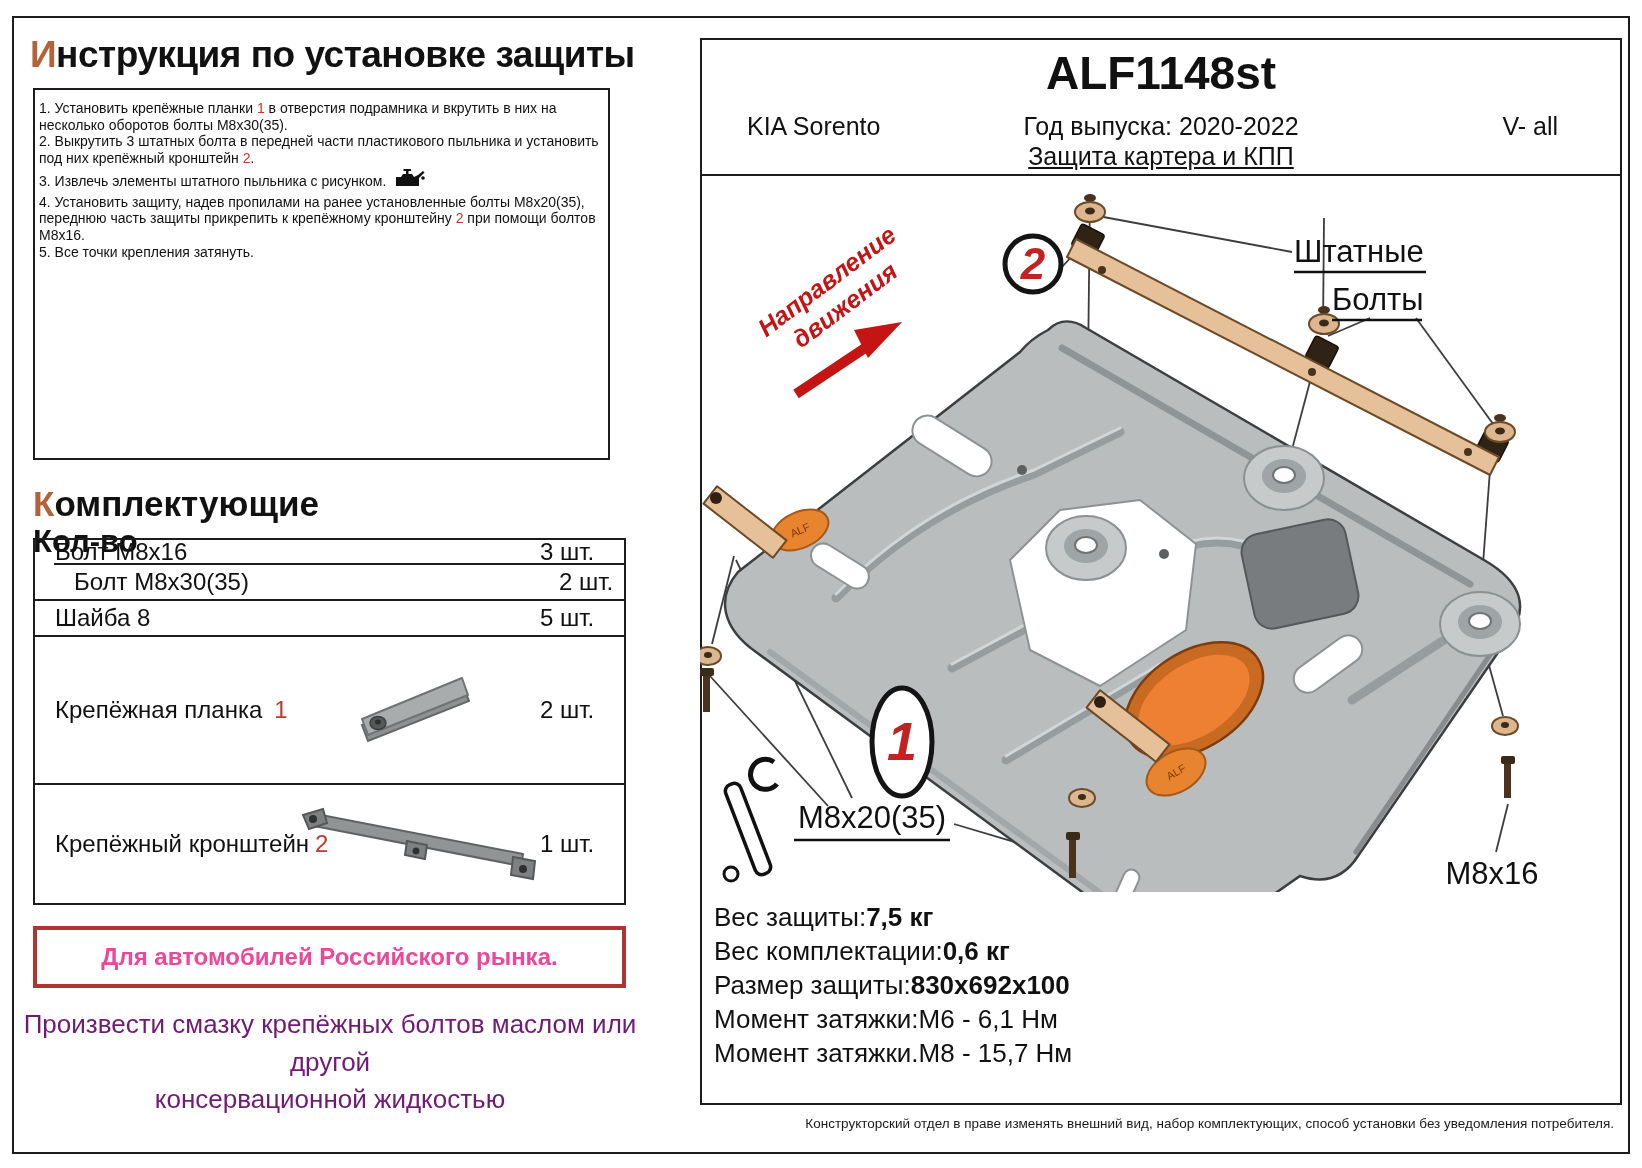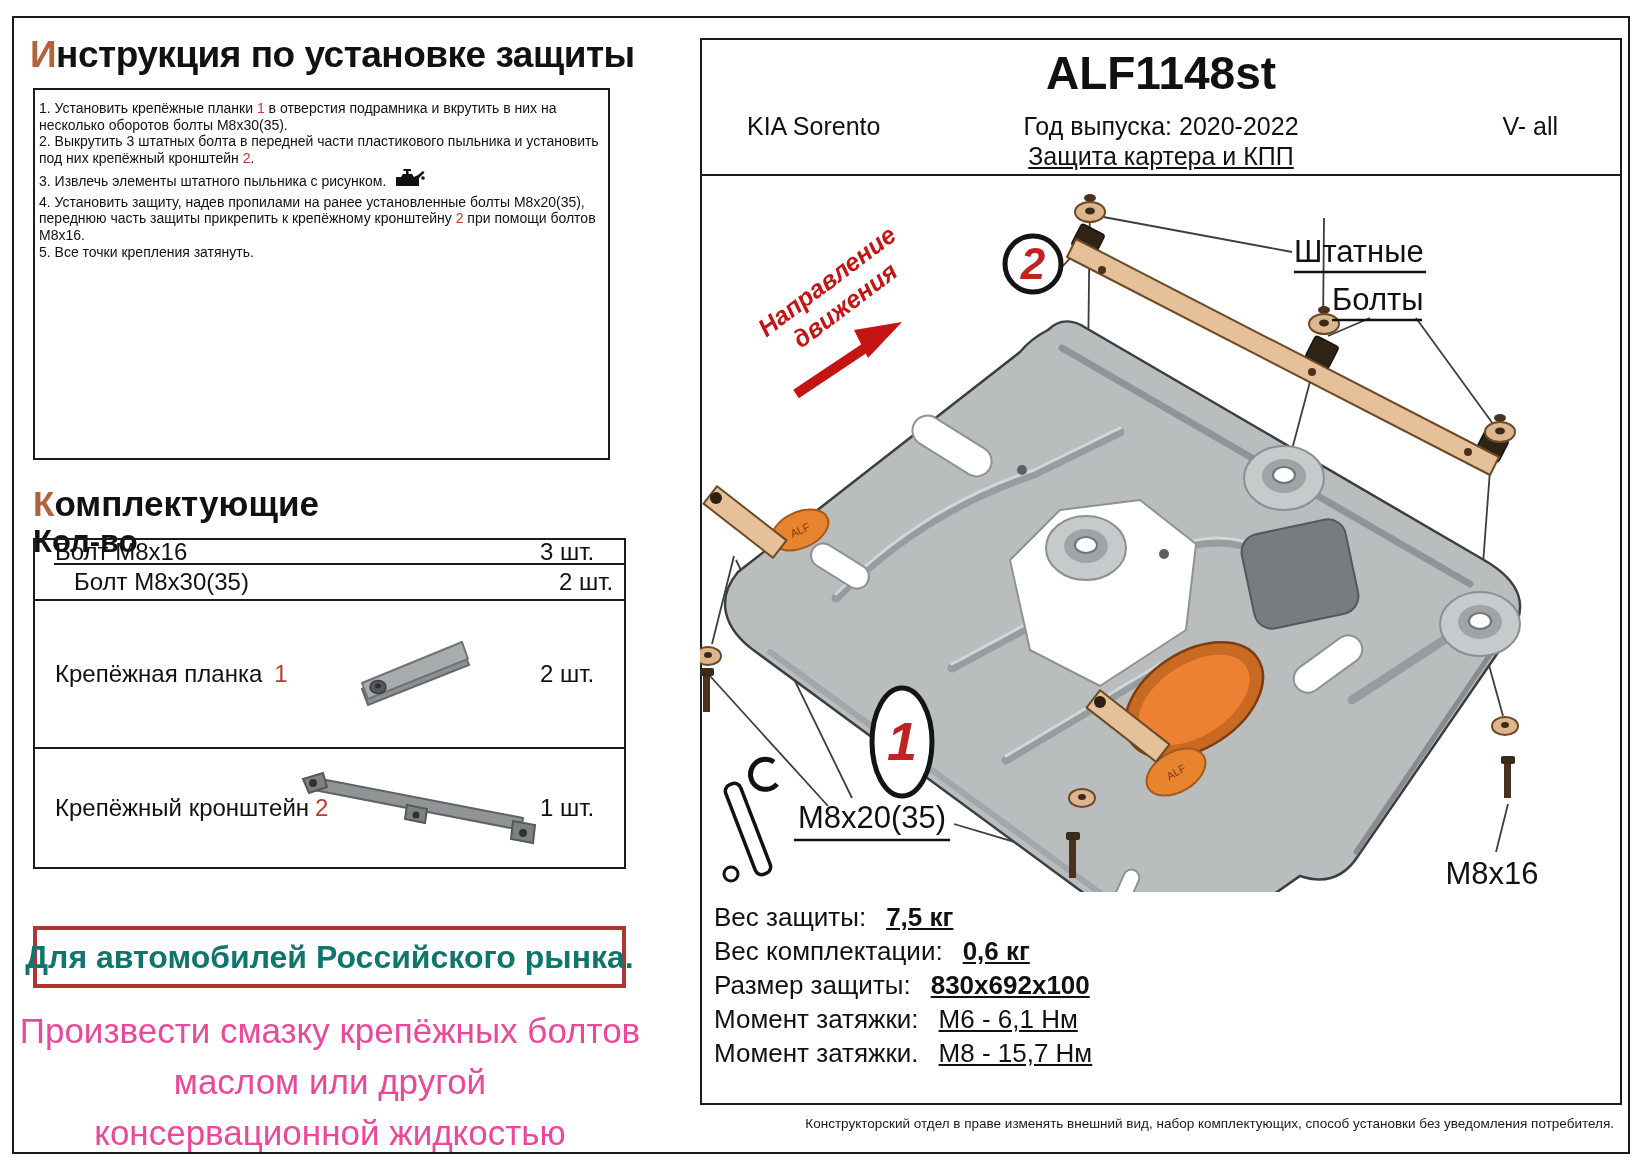--- a/index.html
+++ b/index.html
@@ -18,33 +18,33 @@
   #comp-title{font-size:35px;font-weight:700;}
   #comp-qty-h{font-size:31px;font-weight:700;}
   #comp-table{left:33px;top:538px;width:589px;border:2.5px solid #1c1c1c;}
   .crow{position:relative;border-top:2.5px solid #1c1c1c;}
   .crow:first-child{border-top:none;}
   .crow .cname{position:absolute;left:20px;top:50%;transform:translateY(-50%);font-size:24px;white-space:nowrap;}
   .crow .cqty{position:absolute;left:505px;top:50%;transform:translateY(-50%);font-size:24px;}
   .num-sp{margin-left:12px;}
   .part-img{position:absolute;}
   #market-box{left:33px;top:926px;width:585px;height:54px;border:4px solid #b03434;display:flex;align-items:center;justify-content:center;}
-  #market-box div{font-size:32px;font-weight:700;color:#0f766e;white-space:nowrap;}
-  #lube-note{left:10px;top:1006px;width:640px;text-align:center;color:#ec4899;font-size:35px;line-height:1.45;}
+  #market-box div{font-size:24px;font-weight:700;color:#ec4899;white-space:nowrap;}
+  #lube-note{left:10px;top:1006px;width:640px;text-align:center;color:#701a75;font-size:26px;line-height:1.45;}
   
   #right-box{left:700px;top:38px;width:918px;height:1063px;border:2.5px solid #1c1c1c;}
   #rb-header{position:absolute;left:0;top:0;width:100%;height:134px;border-bottom:2.5px solid #1c1c1c;}
   #part-code{position:absolute;left:0;top:6px;width:100%;text-align:center;font-size:46px;font-weight:700;}
   #car-model{position:absolute;left:45px;top:72px;font-size:25px;}
   #years{position:absolute;left:0;top:72px;width:100%;text-align:center;font-size:25px;}
   #engine{position:absolute;right:62px;top:72px;font-size:25px;}
   #subtitle{position:absolute;left:0;top:102px;width:100%;text-align:center;font-size:25px;text-decoration:underline;}
   #drawing-svg{left:700px;top:176px;}
   #specs{left:714px;top:900px;font-size:26px;line-height:34px;}
-  .spec-line .val{margin-left:20px;text-decoration:underline;}
+  .spec-line .val{margin-left:0;}
   .spec-line .b{font-weight:700;}
   #disclaimer{left:600px;top:1116px;width:1014px;text-align:right;font-size:13.5px;color:#1a1a1a;}
   svg text{font-family:"Liberation Sans","DejaVu Sans",sans-serif;}
 </style>
 </head>
 <body>
 
 <div id="page">
   <div id="outer-border" class="abs"></div>
 
@@ -67,20 +67,24 @@
   </div>
 
   <div id="comp-table" class="abs">
     <div class="crow" style="height:23px;">
       <span class="cname">Болт М8х16</span>
       <span class="cqty">3 шт.</span>
     </div>
     <div class="crow" style="height:34px;margin-left:19px;">
       <span class="cname">Болт М8х30(35)</span>
       <span class="cqty">2 шт.</span>
+    </div>
+    <div class="crow" style="height:34px;">
+      <span class="cname">Шайба 8</span>
+      <span class="cqty">5 шт.</span>
     </div>
     <div class="crow" style="height:146px;">
       <span class="cname"><span>Крепёжная планка</span><span class="red num-sp">1</span></span>
       <span class="part-img" style="left:310px;top:32px;">
         <svg width="150" height="80" viewBox="0 0 150 80">
           <polygon points="23,72 17,56 117,15 124,32" fill="#8d9192" stroke="#646869" stroke-width="2"></polygon>
           <polygon points="17,50 23,66 123,26 117,9" fill="#a8acad" stroke="#6f7375" stroke-width="2" stroke-linejoin="round"></polygon>
           <ellipse cx="33" cy="54" rx="8" ry="6.5" fill="#55595a" stroke="#3c4042" stroke-width="1.5"></ellipse>
           <ellipse cx="33" cy="53" rx="3" ry="2.4" fill="#2e3233"></ellipse>
         </svg>

